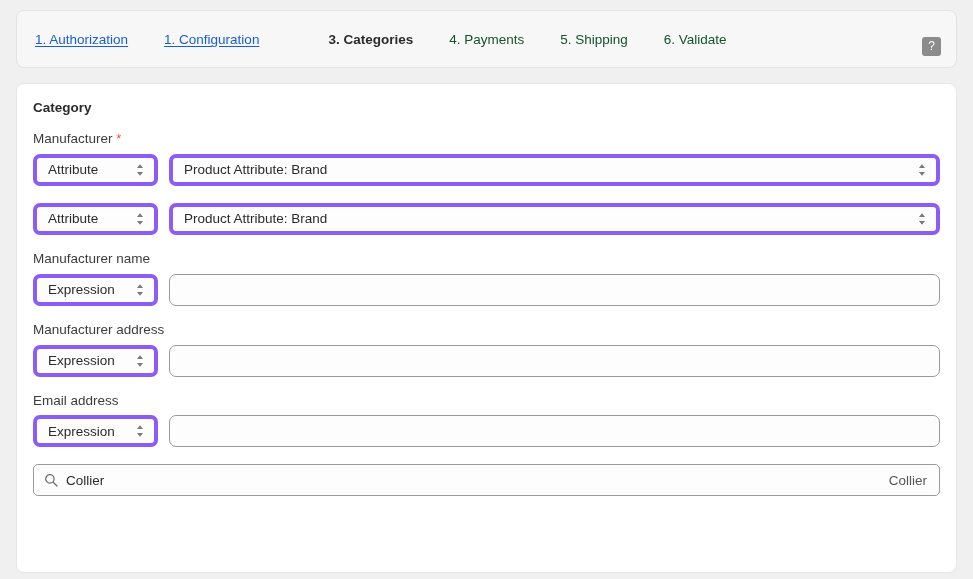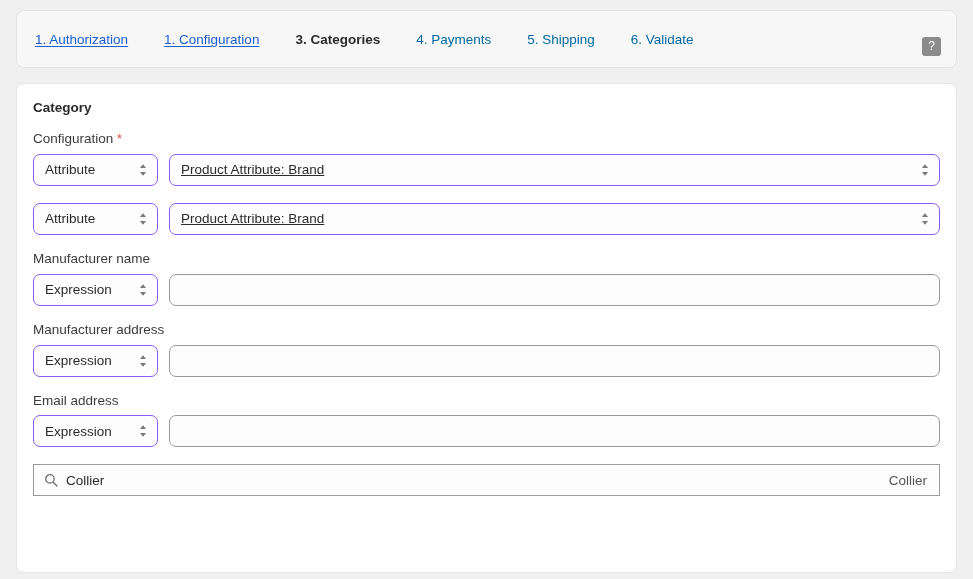--- a/index.html
+++ b/index.html
@@ -32,37 +32,38 @@
     padding: 0 18px;
   }
   .tabs {
     display: flex;
     align-items: center;
     gap: 0;
     height: 100%;
   }
   .tab {
     font-size: 13.5px;
-    color: #0369a1;
+    color: #14532d;
     padding: 0 18px 0 0;
     margin-right: 18px;
     white-space: nowrap;
     line-height: 1;
     position: relative;
     top: 1px;
   }
   .tab.link {
     color: #1a5fd0;
     text-decoration: underline;
     text-underline-offset: 2px;
     cursor: pointer;
   }
   .tab.active {
     color: #2b2b2b;
     font-weight: bold;
+    margin-left: 33px;
   }
   .help-btn {
     position: absolute;
     right: 15px;
     top: 26px;
     width: 19px;
     height: 19px;
     background: #8b8b8b;
     border-radius: 3px;
     color: #ffffff;
@@ -101,33 +102,33 @@
   }
   .req { color: #e8553e; font-size: 13px; }
 
   .row { display: flex; align-items: center; gap: 11px; }
 
   
   .sel {
     position: relative;
     height: 32px;
     background: #fdfdfd;
-    border: 1px solid #8b5cf6;
+    border: 4px solid #8b5cf6;
     border-radius: 7px;
     display: flex;
     align-items: center;
     padding: 0 26px 0 11px;
     font-size: 13.5px;
     color: #2b2b2b;
     cursor: pointer;
     white-space: nowrap;
     overflow: hidden;
   }
   .sel.small { width: 125px; }
-  .sel.grow { flex: 1 1 auto; text-decoration: underline; }
+  .sel.grow { flex: 1 1 auto; }
   .sel .chev {
     position: absolute;
     right: 9px;
     top: 50%;
     transform: translateY(-50%);
     width: 10px;
     height: 16px;
     color: #7a7a7a;
   }
 
@@ -144,21 +145,21 @@
     outline: none;
   }
 
   
   .searchwrap {
     position: relative;
     height: 32px;
     width: 100%;
     background: #fdfdfd;
     border: 1px solid #9a9a9a;
-    border-radius: 0;
+    border-radius: 5px;
     display: flex;
     align-items: center;
     padding: 0 12px 0 32px;
   }
   .searchwrap .mag {
     position: absolute;
     left: 10px;
     top: 50%;
     transform: translateY(-50%);
     width: 14px;
@@ -212,21 +213,21 @@
       <span>?</span>
     </div>
   </div>
 
   <div class="contentcard">
 
     <div class="section-title">Category</div>
 
     <div class="field-block">
       <div class="field-label">
-        <span>Configuration</span>
+        <span>Manufacturer</span>
         <span class="req">*</span>
       </div>
       <div class="row">
         <div class="sel small">
           <span>Attribute</span>
           <span class="chev">
             <svg viewBox="0 0 10 16" width="10" height="16" aria-hidden="true">
               <path d="M5 2.2 L8.1 6.1 H1.9 Z" fill="currentColor"></path>
               <path d="M5 13.8 L8.1 9.9 H1.9 Z" fill="currentColor"></path>
             </svg>

